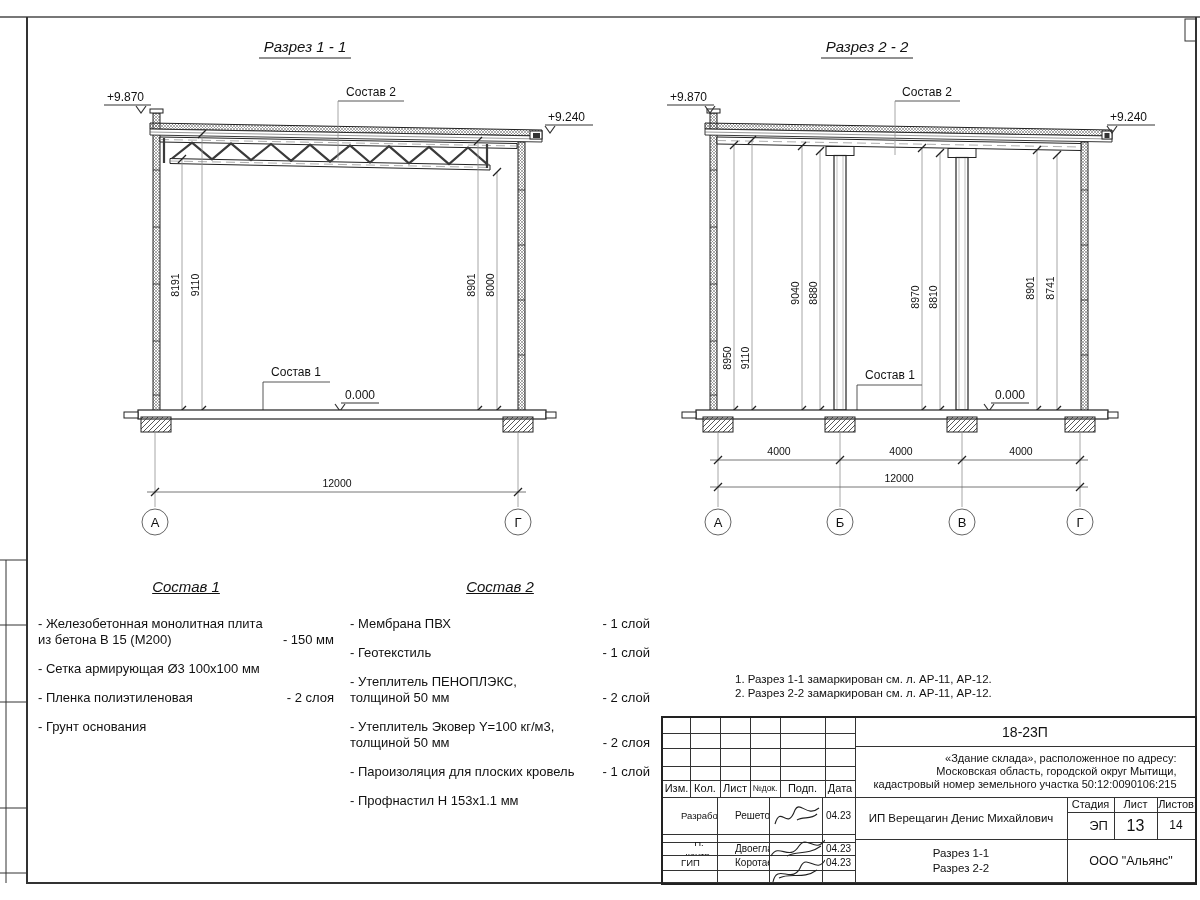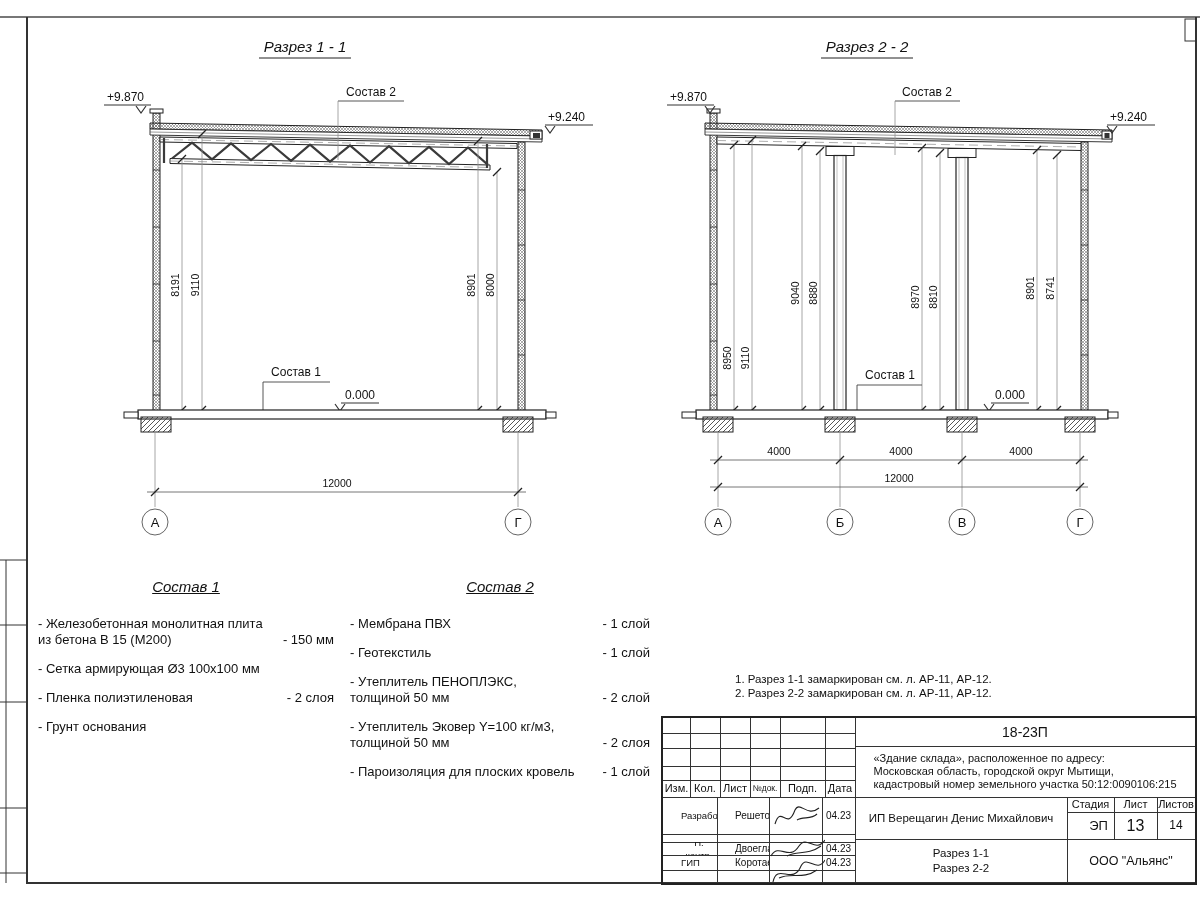--- a/index.html
+++ b/index.html
@@ -13,21 +13,21 @@
   .abs{position:absolute}
   .sos{position:absolute}
   .sos-t{text-align:center;font-style:italic;font-size:15px;text-decoration:underline;margin-bottom:21px}
   .it{display:flex;justify-content:space-between;align-items:flex-end;font-size:13px;line-height:16px;margin-bottom:13px}
   .nm{white-space:pre-line}
   .vl{white-space:nowrap;padding-left:6px}
   .notes{position:absolute;left:735px;top:672px;font-size:11.5px;line-height:14px}
   .tb{position:absolute;left:661px;top:716px;width:536px;height:169px;border:2px solid #222;box-sizing:border-box}
   .hl{position:absolute;height:1px;background:#333}
   .vl2{position:absolute;width:1px;background:#333}
-  .cell{position:absolute;display:flex;align-items:center;justify-content:center;text-align:left;
+  .cell{position:absolute;display:flex;align-items:center;justify-content:center;text-align:right;
         font-size:11.5px;white-space:pre-line;overflow:hidden;line-height:13px}
   .cell.lft{justify-content:flex-start;text-align:center;padding-left:18px;box-sizing:border-box}
 </style>
 </head>
 <body>
 
 <div class="page">
 
 <svg class="abs" style="left:0;top:0" width="1200" height="900">
   <defs>
@@ -297,20 +297,24 @@
         <div class="vl">- 2 слой</div>
       </div>
   <div class="it">
         <div class="nm">- Утеплитель Эковер Y=100 кг/м3,
 толщиной 50 мм</div>
         <div class="vl">- 2 слоя</div>
       </div>
   <div class="it">
         <div class="nm">- Пароизоляция для плоских кровель</div>
         <div class="vl">- 1 слой</div>
+      </div>
+  <div class="it">
+        <div class="nm">- Профнастил Н 153х1.1 мм</div>
+        <div class="vl"></div>
       </div>
 </div>
 
 <div class="notes">
   <div>1. Разрез 1-1 замаркирован см. л. АР-11, АР-12.</div>
   <div>2. Разрез 2-2 замаркирован см. л. АР-11, АР-12.</div>
 </div>
 
 <div class="tb">
 

